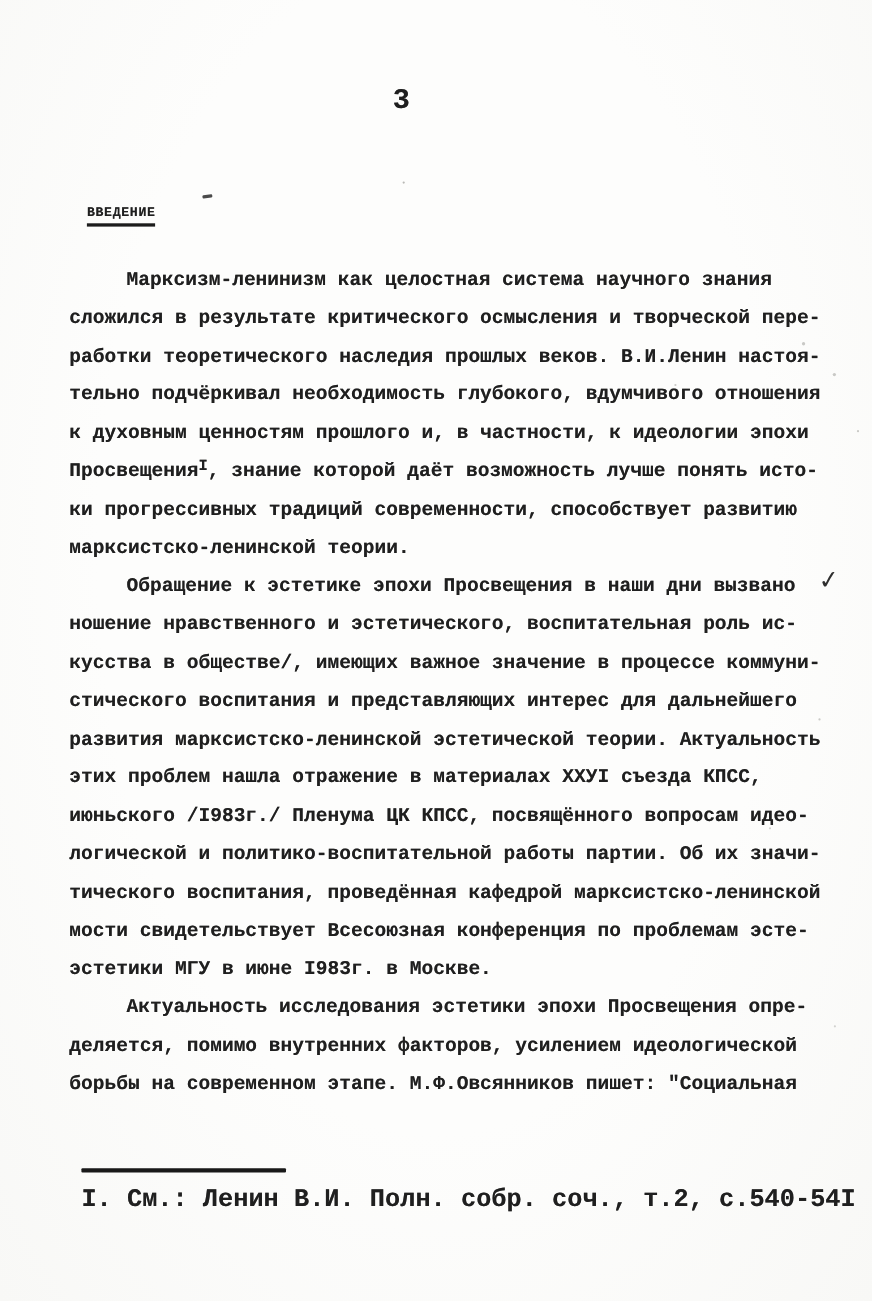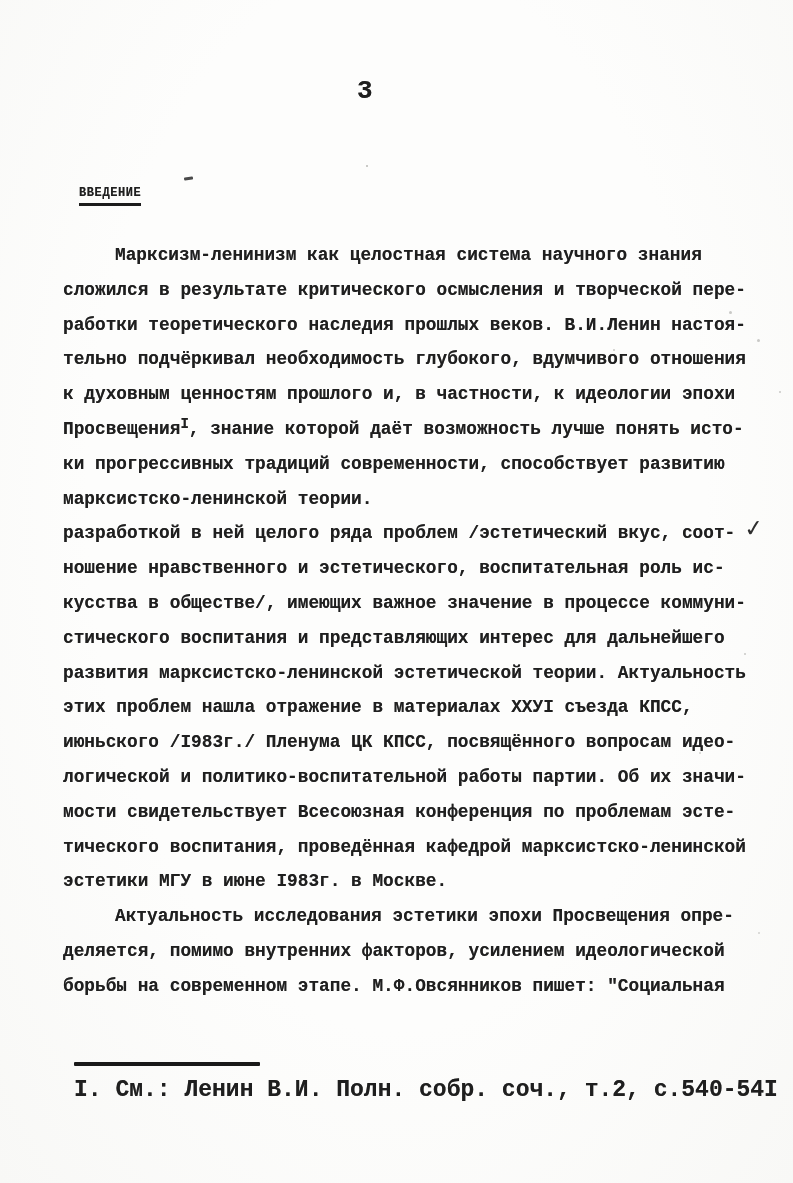--- a/index.html
+++ b/index.html
@@ -130,30 +130,30 @@
         <div class="line first">Марксизм-ленинизм как целостная система научного знания</div>
         <div class="line">сложился в результате критического осмысления и творческой пере-</div>
         <div class="line">работки теоретического наследия прошлых веков. В.И.Ленин настоя-</div>
         <div class="line">тельно подчёркивал необходимость глубокого, вдумчивого отношения</div>
         <div class="line">к духовным ценностям прошлого и, в частности, к идеологии эпохи</div>
         <div class="line"><span>Просвещения</span><sup>I</sup><span>, знание которой даёт возможность лучше понять исто-</span></div>
         <div class="line">ки прогрессивных традиций современности, способствует развитию</div>
         <div class="line">марксистско-ленинской теории.</div>
       </div>
       <div class="para">
-        <div class="line">разработкой в ней целого ряда проблем /эстетический вкус, соот-</div>
+        <div class="line first">Обращение к эстетике эпохи Просвещения в наши дни вызвано</div>
         <div class="line">ношение нравственного и эстетического, воспитательная роль ис-</div>
         <div class="line">кусства в обществе/, имеющих важное значение в процессе коммуни-</div>
         <div class="line">стического воспитания и представляющих интерес для дальнейшего</div>
         <div class="line">развития марксистско-ленинской эстетической теории. Актуальность</div>
         <div class="line">этих проблем нашла отражение в материалах ХХУI съезда КПСС,</div>
         <div class="line">июньского /I983г./ Пленума ЦК КПСС, посвящённого вопросам идео-</div>
         <div class="line">логической и политико-воспитательной работы партии. Об их значи-</div>
+        <div class="line">тического воспитания, проведённая кафедрой марксистско-ленинской</div>
         <div class="line">мости свидетельствует Всесоюзная конференция по проблемам эсте-</div>
-        <div class="line">тического воспитания, проведённая кафедрой марксистско-ленинской</div>
         <div class="line">эстетики МГУ в июне I983г. в Москве.</div>
       </div>
       <div class="para">
         <div class="line first">Актуальность исследования эстетики эпохи Просвещения опре-</div>
         <div class="line">деляется, помимо внутренних факторов, усилением идеологической</div>
         <div class="line">борьбы на современном этапе. М.Ф.Овсянников пишет: "Социальная</div>
       </div>
     </div>
 
   <div class="checkmark">✓</div>

